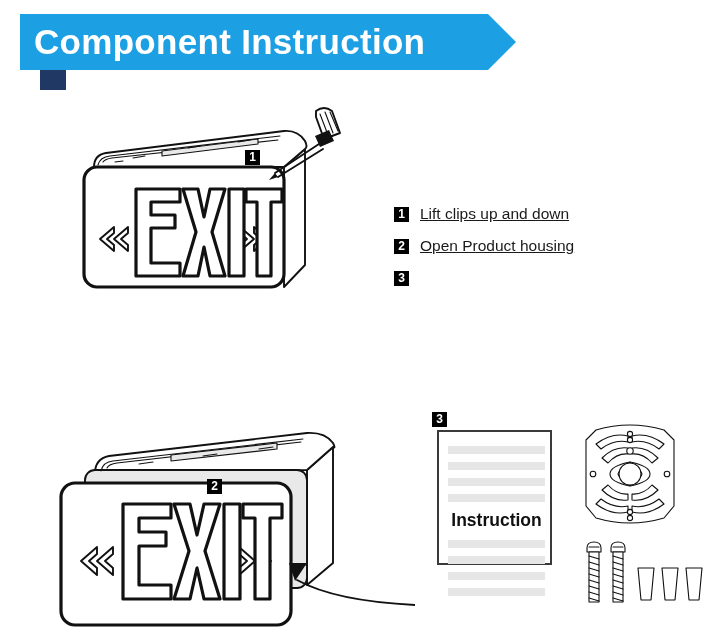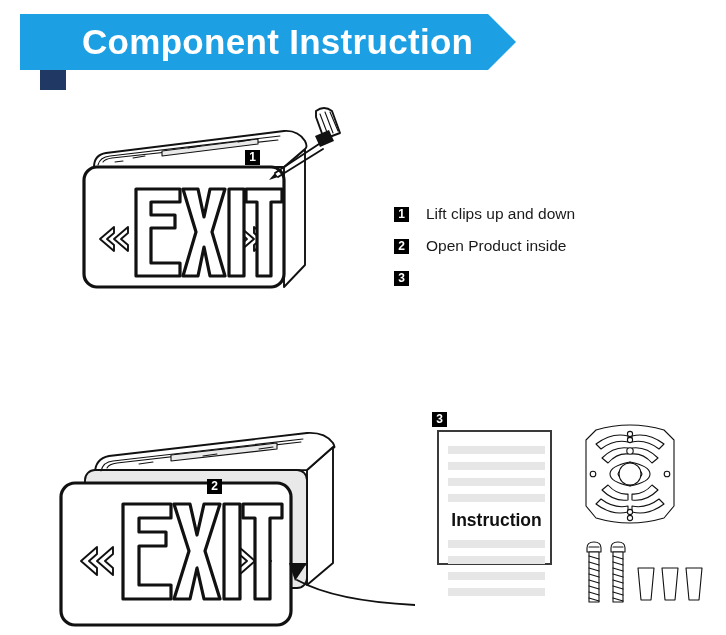--- a/index.html
+++ b/index.html
@@ -30,21 +30,20 @@
     left: 14px;
     top: 4px;
     width: 440px;
     height: 48px;
     line-height: 48px;
     color: #ffffff;
     font-size: 35px;
     font-weight: bold;
     letter-spacing: 0.3px;
     white-space: nowrap;
-    margin-left: 48px;
   }
 
   
   #steps {
     position: absolute;
     left: 394px;
     top: 199px;
     width: 320px;
   }
   .step-row {
@@ -59,24 +58,25 @@
     height: 15px;
     background: #000000;
     color: #ffffff;
     font-size: 12px;
     font-weight: bold;
     line-height: 15px;
     text-align: center;
     flex: 0 0 auto;
   }
   .step-text {
-    margin-left: 17px;
+    margin-left: 11px;
     font-size: 15.5px;
     color: #1a1a1a;
     white-space: nowrap;
+    text-decoration: underline;
   }
 
   
   .badge-float {
     position: absolute;
     width: 15px;
     height: 15px;
     background: #000000;
     color: #ffffff;
     font-size: 12px;
@@ -200,21 +200,21 @@
 
 <div id="steps">
 
   <div class="step-row">
     <span class="badge">1</span>
     <span class="step-text">Lift clips up and down</span>
   </div>
 
   <div class="step-row">
     <span class="badge">2</span>
-    <span class="step-text">Open Product inside</span>
+    <span class="step-text">Open Product housing</span>
   </div>
 
   <div class="step-row">
     <span class="badge">3</span>
   </div>
 </div>
 
 <svg class="art" id="art-bottom" width="360" height="210" viewBox="0 0 360 210">
 
   <g>

